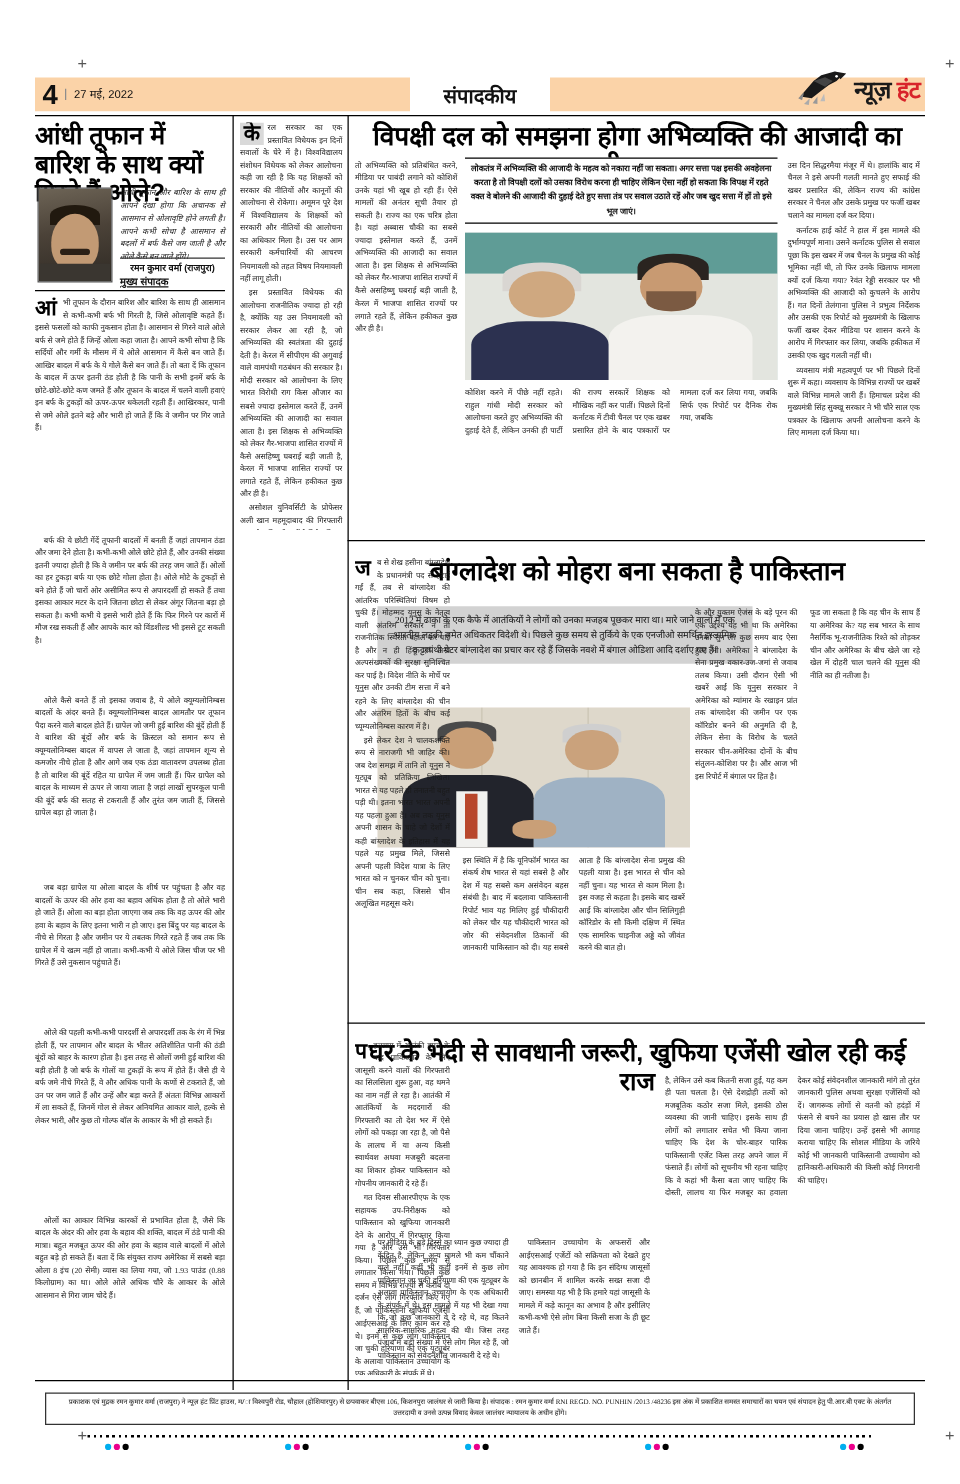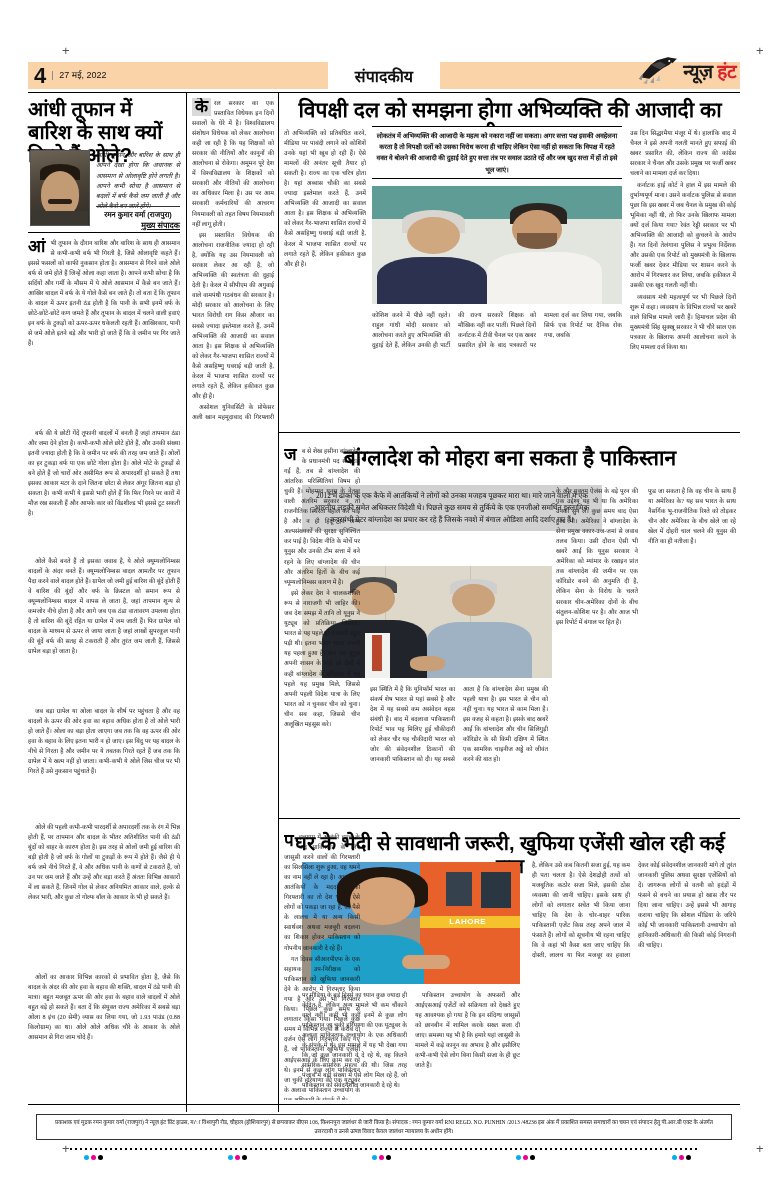--- a/index.html
+++ b/index.html
@@ -112,21 +112,21 @@
     position: absolute; left: 50%; bottom: 0; transform: translateX(-50%);
     width: 56px; height: 14px; background: #3a3630;
   }
   .author-name {
     position: absolute; font-family: "Liberation Sans", sans-serif;
     font-size: 7.4px; font-weight: bold; color: #111; text-align: center;
     border-top: 1px solid #333; padding-top: 2px;
   }
   .author-role {
     position: absolute; font-family: "Liberation Sans", sans-serif;
-    font-size: 8px; font-weight: bold; color: #111; text-align: right; text-decoration: underline;
+    font-size: 8px; font-weight: bold; color: #111; text-align: left; text-decoration: underline;
   }
   .author-intro {
     position: absolute; font-size: 6.4px; line-height: 1.6;
     color: #1a1a1a; text-align: justify; font-style: italic;
   }
 
   
   .quote-peach {
     position: absolute; background: #ffffff;
     font-size: 6.6px; line-height: 1.7; color: #111;
@@ -339,33 +339,20 @@
   </div>
   <div class="col" style="left:556px; top:486px; width:82px; height:324px;">
     <p class="noind">के और युक्तम ऐजंस के बड़े पूरन की एक उद्देश्य यह भी था कि अमेरिका उनको सुन ले। कुछ समय बाद ऐसा हुआ भी। अमेरिका ने बांग्लादेश के सेना प्रमुख वकार-उज-जमां से जवाब तलब किया। उसी दौरान ऐसी भी खबरें आईं कि यूनुस सरकार ने अमेरिका को म्यांमार के रखाइन प्रांत तक बांग्लादेश की जमीन पर एक कॉरिडोर बनने की अनुमति दी है, लेकिन सेना के विरोध के चलते सरकार चीन-अमेरिका दोनों के बीच संतुलन-कोशिश पर है। और आज भी इस रिपोर्ट में बंगाल पर हित है।</p>
   </div>
   <div class="col" style="left:648px; top:486px; width:88px; height:324px;">
     <p class="noind">फूड जा सकता है कि वह चीन के साथ हैं या अमेरिका के? यह सब भारत के साथ नैसर्गिक भू-राजनीतिक रिश्ते को तोड़कर चीन और अमेरिका के बीच खेले जा रहे खेल में दोहरी चाल चलने की यूनुस की नीति का ही नतीजा है।</p>
   </div>
 
   <div class="hl hl-bottom" style="position:absolute; left:284px; top:832px; width:452px;">घर के भेदी से सावधानी जरूरी, खुफिया एजेंसी खोल रही कई राज</div>
 
-  <div class="photo ph-bus" style="left:302px; top:862px; width:218px; height:122px;">
-    <div class="skyb"></div>
-      <div class="ground"></div>
-    <div class="bus"></div>
-      <div class="win1"></div>
-      <div class="win2"></div>
-    <div class="stripe"></div>
-    <div class="bustext">LAHORE</div>
-    <div class="w-body"></div>
-      <div class="w-arm"></div>
-      <div class="w-hair"></div>
-      <div class="w-head"></div>
-  </div>
 
   <div class="col" style="left:284px; top:832px; width:76px; height:268px;">
     <p class="noind"><span class="dropcap">प</span><span>हलगाम में आतंकी हमले के बाद पाकिस्तान के लिए जासूसी करने वालों की गिरफ्तारी का सिलसिला शुरू हुआ, वह थमने का नाम नहीं ले रहा है। आतंकी में आतंकियों के मददगारों की गिरफ्तारी का तो देश भर में ऐसे लोगों को पकड़ा जा रहा है, जो पैसे के लालच में या अन्य किसी स्वार्थवश अथवा मजबूरी बदलना का शिकार होकर पाकिस्तान को गोपनीय जानकारी दे रहे हैं।</span></p>
     <p>गत दिवस सीआरपीएफ के एक सहायक उप-निरीक्षक को पाकिस्तान को खुफिया जानकारी देने के आरोप में गिरफ्तार किया गया है और उसे भी गिरफ्तार किया। पिछले कुछ समय से लगातार किसा गया। पिछले कुछ समय में विभिन्न राज्यों से करीब दो दर्जन ऐसे लोग गिरफ्तार किए गए हैं, जो पाकिस्तानी खुफिया एजेंसी आईएसआई के लिए काम कर रहे थे। इनमें से कुछ लोग पाकिस्तान जा चुकी हरियाणा की एक यूट्यूबर के अलावा पाकिस्तान उच्चायोग के एक अधिकारी के संपर्क में थे।</p>
   </div>
   <div class="col" style="left:302px; top:990px; width:218px; height:110px; column-count:2; column-gap:8px;">
     <p class="noind">पर मीडिया के बड़े हिस्से का ध्यान कुछ ज्यादा ही केंद्रित है, लेकिन अन्य मामले भी कम चौंकाने वाले नहीं। कहीं भी कहीं इनमें से कुछ लोग पाकिस्तान जा चुकी हरियाणा की एक यूट्यूबर के अलावा पाकिस्तान उच्चायोग के एक अधिकारी के संपर्क में थे। इस मामले में यह भी देखा गया कि जो कुछ जानकारी वे दे रहे थे, वह कितने सामरिक-सामरिक महत्व की थी। जिस तरह पंजाब में बड़ी संख्या में ऐसे लोग मिल रहे हैं, जो पाकिस्तान को संवेदनशील जानकारी दे रहे थे।</p>
     <p>पाकिस्तान उच्चायोग के अफसरों और आईएसआई एजेंटों को सक्रियता को देखते हुए यह आवश्यक हो गया है कि इन संदिग्ध जासूसों को छानबीन में शामिल करके सख्त सजा दी जाए। समस्या यह भी है कि हमारे यहां जासूसी के मामले में कड़े कानून का अभाव है और इसीलिए कभी-कभी ऐसे लोग बिना किसी सजा के ही छूट जाते हैं।</p>
   </div>
   <div class="col" style="left:532px; top:860px; width:204px; height:240px; column-count:2; column-gap:8px;">

